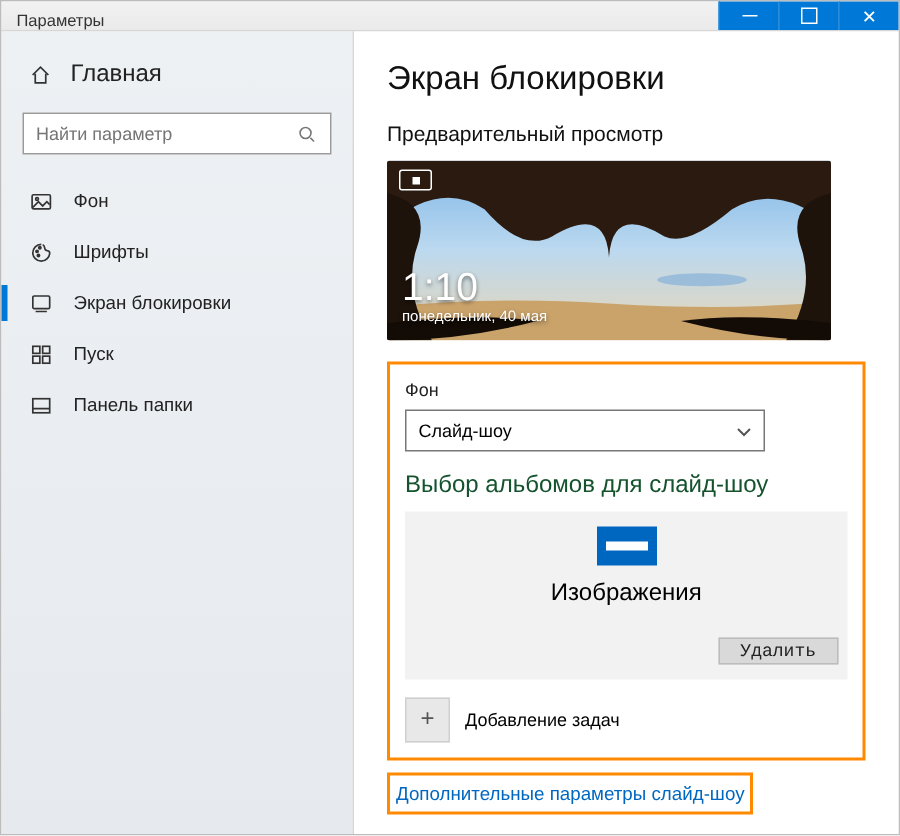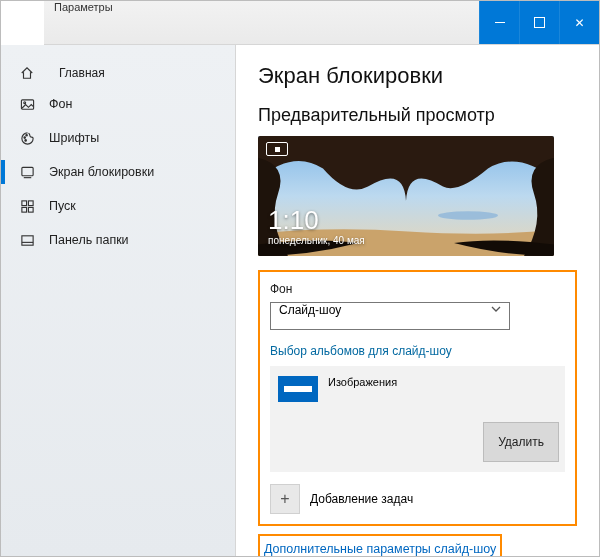--- a/index.html
+++ b/index.html
@@ -1,55 +1,55 @@
 <!DOCTYPE html>
 <html><head>
 <meta charset="utf-8">
 <style>
   * { box-sizing: border-box; margin: 0; padding: 0; font-family: "Segoe UI", Tahoma, sans-serif; }
   body { width: 600px; height: 557px; overflow: hidden; background: #fff; }
   .window { width: 600px; height: 557px; display: flex; flex-direction: column; border: 1px solid #bcbcbc; background: #fff; }
-  .titlebar { height: 44px; background: linear-gradient(to bottom, #f2f2f2, #eaeaea); display: flex; align-items: flex-start; padding-left: 10px; font-size: 11px; color: #333; border-bottom: 1px solid #d6d6d6; margin-left: 43px; }
+  .titlebar { height: 20px; background: linear-gradient(to bottom, #f2f2f2, #eaeaea); display: flex; align-items: flex-end; padding-left: 10px; font-size: 11px; color: #333; border-bottom: 1px solid #d6d6d6; }
   .titlebar .title { flex: 1; }
   .winbtns { display: flex; height: 100%; }
   .winbtn { width: 40px; display: flex; align-items: center; justify-content: center; color: #fff; font-size: 12px; background: #0078d7; border-left: 1px solid #1a86da; }
   .winbtn.min::before { content: ""; display: block; width: 10px; height: 1px; background: #fff; }
   .winbtn.max::before { content: ""; display: block; width: 9px; height: 9px; border: 1px solid #fff; }
   .winbtn.close { font-weight: 300; }
   .body { flex: 1; display: flex; min-height: 0; }
   .sidebar { width: 235px; background: linear-gradient(to bottom, #eef1f4, #e6eaee); padding: 14px 0 0 0; border-right: 1px solid #d6d6d6; }
-  .home { display: flex; align-items: center; padding: 6px 18px; font-size: 12px; color: #222; gap: 24px; }
+  .home { display: flex; align-items: center; padding: 6px 18px; font-size: 16px; color: #222; gap: 12px; }
   .search { margin: 10px 14px 14px 14px; height: 28px; border: 1px solid #9a9a9a; background: #fff; display: flex; align-items: center; padding: 0 8px; }
   .search input { flex: 1; border: none; outline: none; font-size: 12px; color: #666; background: transparent; }
   .section-title { font-size: 12px; font-weight: 600; padding: 0 18px 10px 18px; color: #111; }
   .navitem { display: flex; align-items: center; gap: 14px; padding: 9px 18px; font-size: 12.5px; color: #222; position: relative; }
   .navitem.active::before { content: ""; position: absolute; left: 0; top: 5px; bottom: 5px; width: 4px; background: #0078d7; }
   .icon { width: 16px; height: 16px; display: inline-flex; align-items: center; justify-content: center; color: #333; }
   .main { flex: 1; padding: 18px 22px 10px 22px; overflow: hidden; background: #fff; position: relative; }
   h1 { font-size: 22px; font-weight: 400; color: #111; margin-bottom: 16px; }
-  h2 { font-size: 18px; font-weight: 400; color: #111; margin-bottom: 10px; }
+  h2 { font-size: 14px; font-weight: 400; color: #111; margin-bottom: 10px; }
   .preview { width: 296px; height: 120px; position: relative; margin-bottom: 14px; border-radius: 2px; overflow: hidden; }
   .preview svg { width: 100%; height: 100%; display: block; }
   .preview .pv-status { position: absolute; top: 6px; left: 8px; width: 22px; height: 14px; border: 1.5px solid #fff; border-radius: 2px; display: flex; align-items: center; justify-content: center; }
   .preview .pv-status::after { content: ""; width: 5px; height: 5px; background: #fff; }
   .preview .pv-text { position: absolute; left: 10px; bottom: 10px; color: #fff; text-shadow: 0 1px 3px rgba(0,0,0,.5); }
   .preview .pv-time { font-size: 26px; font-weight: 200; line-height: 1; }
   .preview .pv-date { font-size: 10px; margin-top: 2px; }
   .hl1 { border: 2px solid #ff8a00; padding: 8px 10px 10px 10px; margin-top: 4px; }
   .hl2 { display: inline-block; border: 2px solid #ff8a00; padding: 3px 4px; margin-top: 8px; }
   .label { font-size: 12px; color: #222; margin: 2px 0 6px 0; }
-  .select { width: 240px; height: 28px; border: 1px solid #777; background: #fff; display: flex; padding: 0 8px; justify-content: space-between; font-size: 12px; }
+  .select { width: 240px; height: 28px; border: 1px solid #777; background: #fff; display: flex; align-items: center; padding: 0 8px; justify-content: space-between; font-size: 12px; }
   .chev { width: 10px; height: 10px; }
-  .sublabel { font-size: 12px; margin: 14px 0 8px 0; color: #0369a1; }
+  .sublabel { font-size: 16px; margin: 14px 0 8px 0; color: #14532d; }
   .albums { background: #f2f2f2; padding: 6px 6px 6px 6px; }
-  .album-row { display: flex; align-items: flex-start; gap: 10px; padding: 4px 2px; font-size: 11px; }
+  .album-row { display: flex; align-items: center; gap: 10px; padding: 4px 2px; font-size: 16px; flex-direction: column; }
   .album-thumb { width: 40px; height: 26px; background: #0067c0; position: relative; }
   .album-thumb::after { content: ""; position: absolute; left: 6px; right: 6px; top: 10px; height: 6px; background: #fff; }
   .delete-row { display: flex; justify-content: flex-end; padding: 16px 0 4px 0; }
-  .btn-del { background: #d9d9d9; border: 1px solid #bcbcbc; height: 40px; padding: 0 14px; font-size: 12px; color: #222; }
+  .btn-del { background: #d9d9d9; border: 1px solid #bcbcbc; height: 18px; padding: 0 14px; font-size: 12px; color: #222; font-family: Liberation Mono, monospace; }
   .addrow { display: flex; align-items: center; gap: 10px; padding: 6px 0 0 0; font-size: 12px; margin-top: 6px; }
   .addbox { width: 30px; height: 30px; background: #e8e8e8; display: flex; align-items: center; justify-content: center; color: #555; font-size: 16px; border: 1px solid #d0d0d0; }
   .link { color: #0067c0; font-size: 12.5px; }
 </style>
 </head>
 <body>
 
 <div class="window">
   <div class="titlebar">
     <span class="title">Параметры</span>
@@ -62,20 +62,29 @@
   <div class="body">
 
     <div class="sidebar">
       <div class="home">
         <span class="icon">
           <svg viewBox="0 0 16 16" width="14" height="14" fill="none" stroke="#333" stroke-width="1.3">
               <path d="M2 8 L8 2 L14 8 M4 7 V14 H12 V7"></path>
             </svg>
         </span>
         <span>Главная</span>
+      </div>
+      <div class="search">
+        <input placeholder="Найти параметр" style="">
+        <span class="icon">
+          <svg viewBox="0 0 16 16" width="13" height="13" fill="none" stroke="#777" stroke-width="1.3">
+              <circle cx="7" cy="7" r="4.5"></circle>
+              <path d="M11 11 L14 14"></path>
+            </svg>
+        </span>
       </div>
 
       <div class="navitem">
         <span class="icon">
             <svg viewBox="0 0 16 16" width="15" height="15" fill="none" stroke="#333" stroke-width="1.2">
               <rect x="1.5" y="3" width="13" height="10" rx="1"></rect>
               <circle cx="5" cy="6" r="1"></circle>
               <path d="M2 12 L6 8 L9 11 L12 8 L14 10"></path>
             </svg>
           </span>

